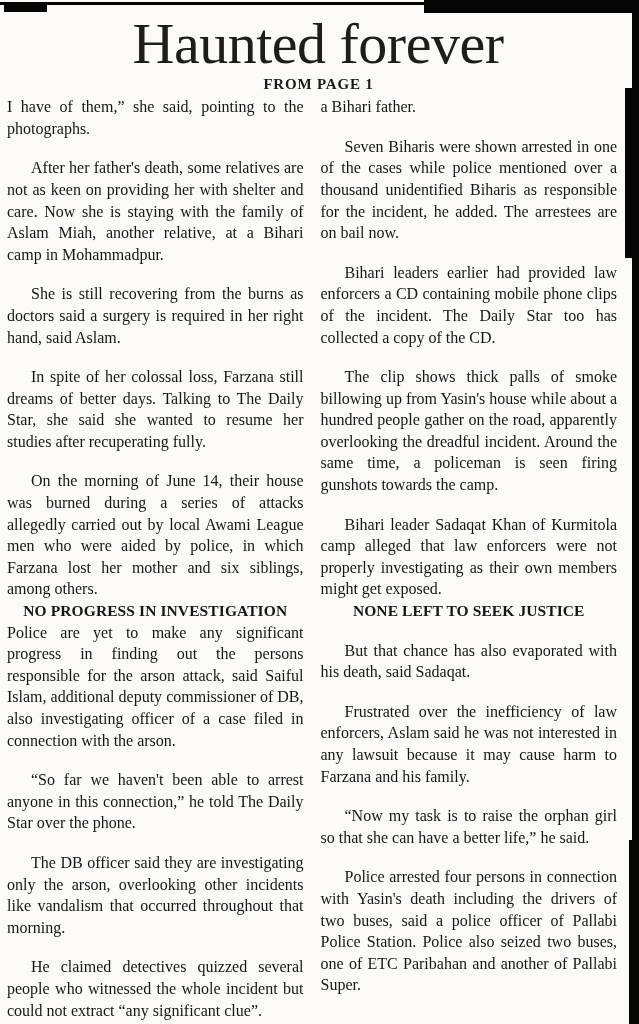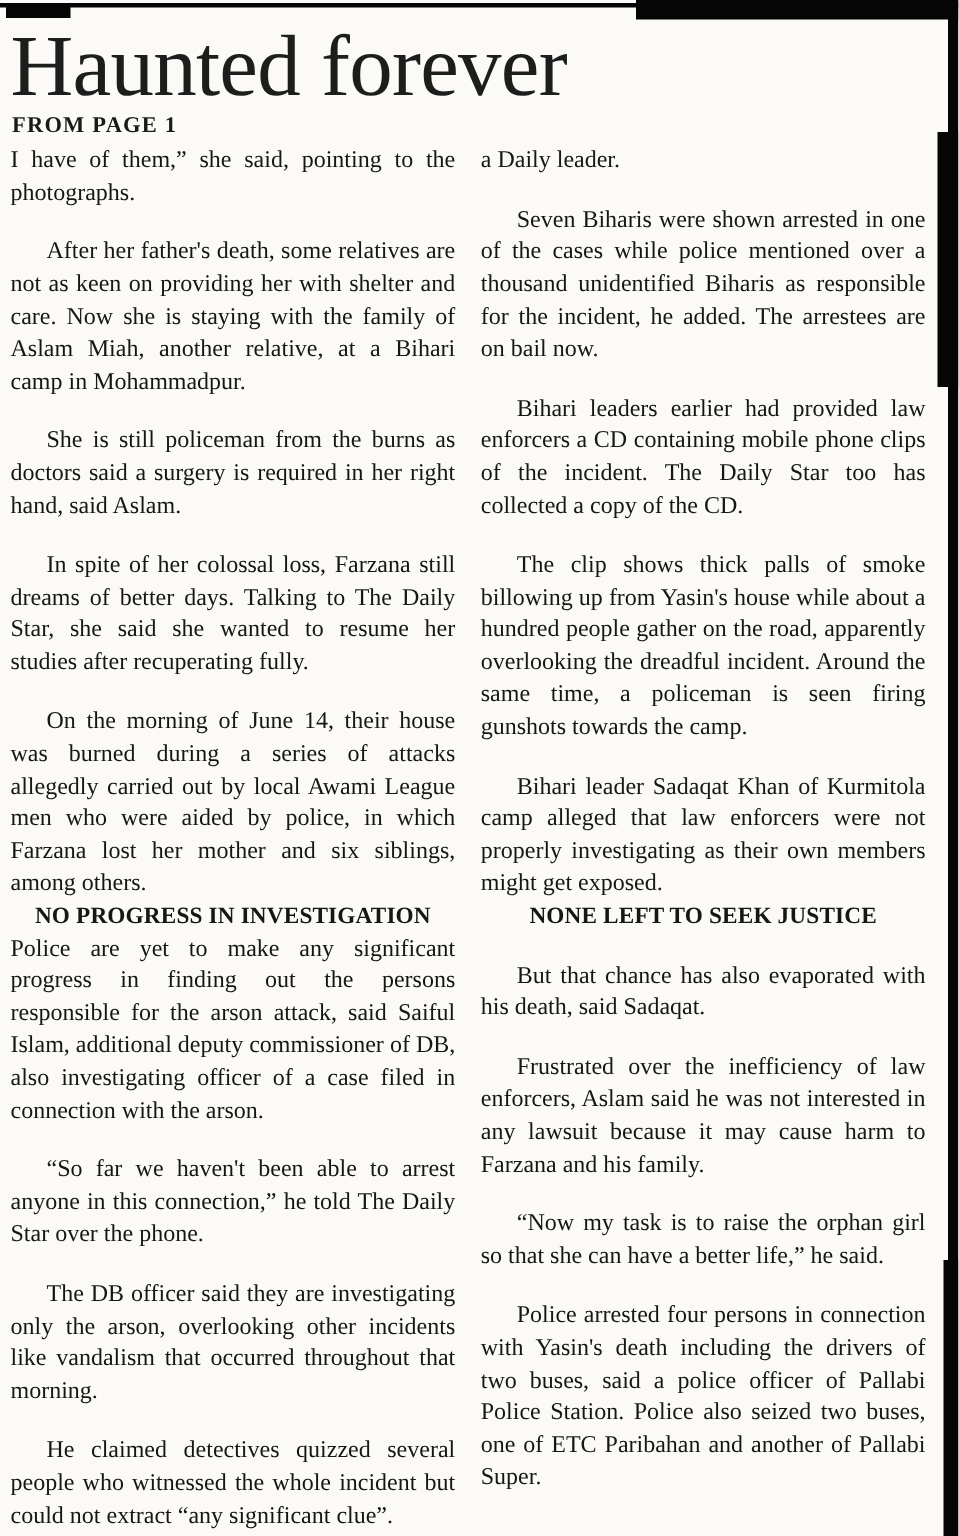--- a/index.html
+++ b/index.html
@@ -7,21 +7,21 @@
   .page {
     position: relative;
     width: 639px;
     height: 1024px;
     margin: 0 auto;
     overflow: hidden;
     background: #fbfaf6;
     color: #161616;
     font-family: "Liberation Serif", "DejaVu Serif", serif;
   }
-  .masthead { padding: 12px 10px 0 7px; }
+  .masthead { padding: 12px 10px 0 7px; text-align: center; }
   .headline {
     margin: 2px 0 0 0;
     font-size: 58px;
     font-weight: 400;
     line-height: 1.02;
     letter-spacing: -0.5px;
     color: #1d1d1d;
   }
   .kicker {
     margin: 3px 0 0 1px;
@@ -75,31 +75,31 @@
 
   <div class="masthead">
     <h1 class="headline">Haunted forever</h1>
     <div class="kicker">FROM PAGE 1</div>
   </div>
 
   <div class="columns">
     <div class="col">
         <p class="para">I have of them,” she said, pointing to the photographs.</p>
         <p class="para indent">After her father's death, some relatives are not as keen on providing her with shelter and care. Now she is staying with the family of Aslam Miah, another relative, at a Bihari camp in Mohammadpur.</p>
-        <p class="para indent">She is still policeman from the burns as doctors said a surgery is required in her right hand, said Aslam.</p>
+        <p class="para indent">She is still recovering from the burns as doctors said a surgery is required in her right hand, said Aslam.</p>
         <p class="para indent">In spite of her colossal loss, Farzana still dreams of better days. Talking to The Daily Star, she said she wanted to resume her studies after recuperating fully.</p>
         <p class="para indent">On the morning of June 14, their house was burned during a series of attacks allegedly carried out by local Awami League men who were aided by police, in which Farzana lost her mother and six siblings, among others.</p>
         <h2 class="sub-head">NO PROGRESS IN INVESTIGATION</h2>
         <p class="para">Police are yet to make any significant progress in finding out the persons responsible for the arson attack, said Saiful Islam, additional deputy commissioner of DB, also investigating officer of a case filed in connection with the arson.</p>
         <p class="para indent">“So far we haven't been able to arrest anyone in this connection,” he told The Daily Star over the phone.</p>
         <p class="para indent">The DB officer said they are investigating only the arson, overlooking other incidents like vandalism that occurred throughout that morning.</p>
         <p class="para indent">He claimed detectives quizzed several people who witnessed the whole incident but could not extract “any significant clue”.</p>
       </div>
     <div class="col">
-        <p class="para">a Daily leader.</p>
+        <p class="para">a Bihari father.</p>
         <p class="para indent">Seven Biharis were shown arrested in one of the cases while police mentioned over a thousand unidentified Biharis as responsible for the incident, he added. The arrestees are on bail now.</p>
         <p class="para indent">Bihari leaders earlier had provided law enforcers a CD containing mobile phone clips of the incident. The Daily Star too has collected a copy of the CD.</p>
         <p class="para indent">The clip shows thick palls of smoke billowing up from Yasin's house while about a hundred people gather on the road, apparently overlooking the dreadful incident. Around the same time, a policeman is seen firing gunshots towards the camp.</p>
         <p class="para indent">Bihari leader Sadaqat Khan of Kurmitola camp alleged that law enforcers were not properly investigating as their own members might get exposed.</p>
         <h2 class="sub-head">NONE LEFT TO SEEK JUSTICE</h2>
         <p class="para indent">But that chance has also evaporated with his death, said Sadaqat.</p>
         <p class="para indent">Frustrated over the inefficiency of law enforcers, Aslam said he was not interested in any lawsuit because it may cause harm to Farzana and his family.</p>
         <p class="para indent">“Now my task is to raise the orphan girl so that she can have a better life,” he said.</p>
         <p class="para indent">Police arrested four persons in connection with Yasin's death including the drivers of two buses, said a police officer of Pallabi Police Station. Police also seized two buses, one of ETC Paribahan and another of Pallabi Super.</p>
       </div>

